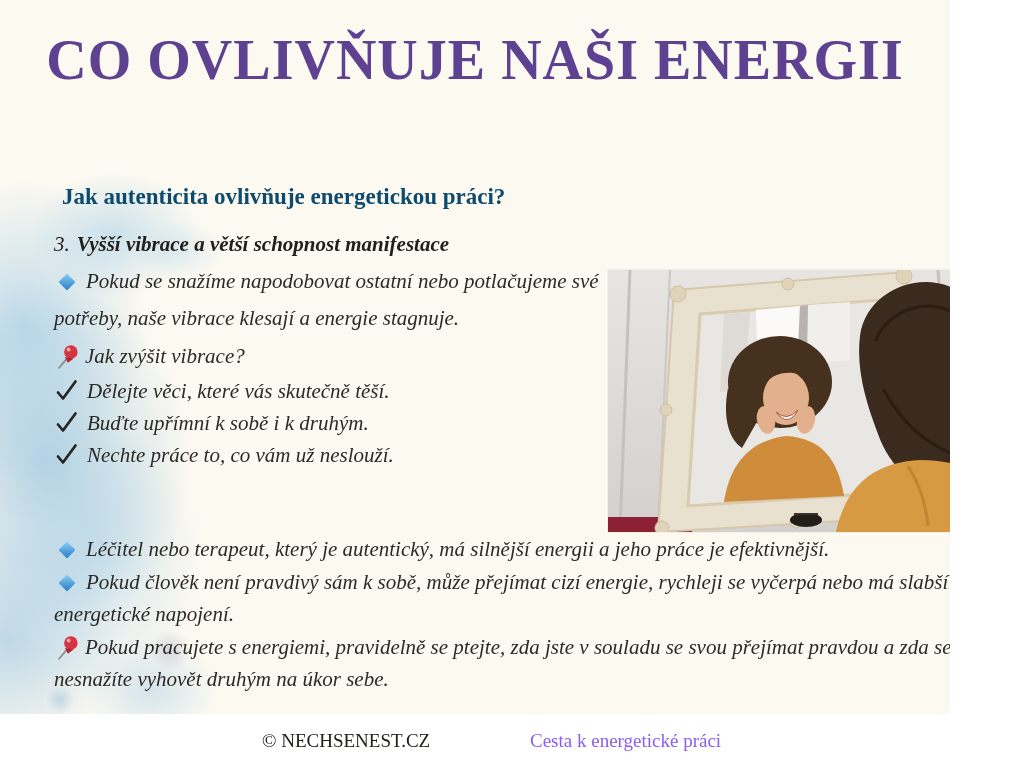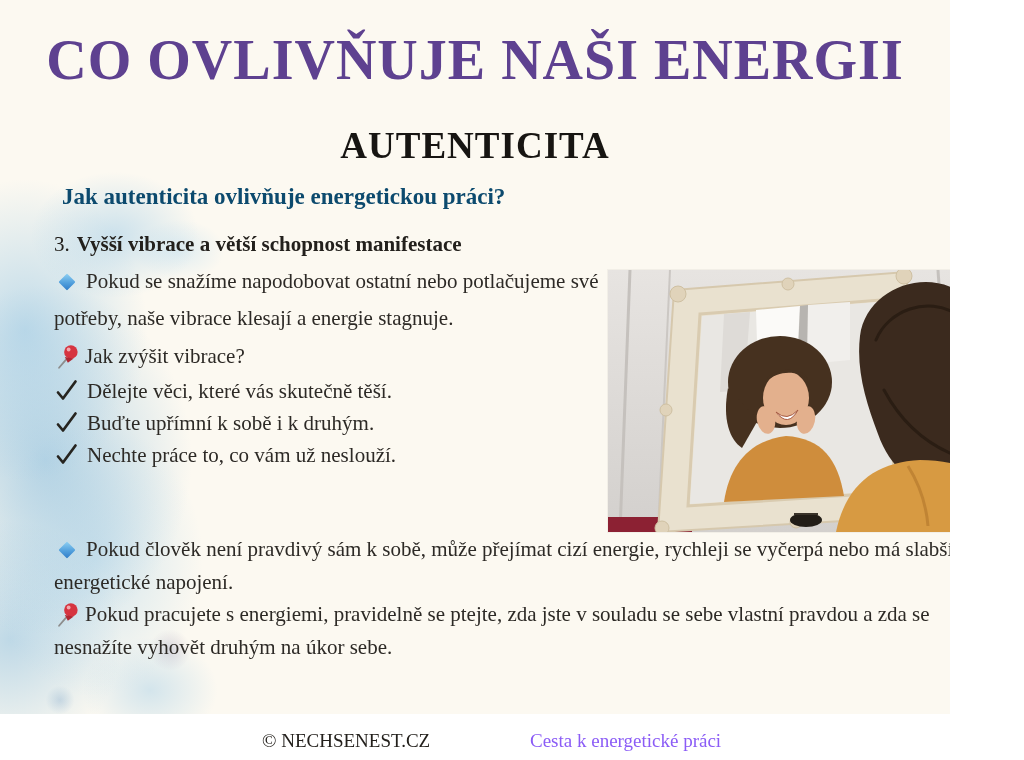--- a/index.html
+++ b/index.html
@@ -33,21 +33,21 @@
   }
   .subtitle {
     position:absolute; left:0; right:0; top:124px; text-align:center;
     font-size:37px; font-weight:700; letter-spacing:1px; color:#171512;
   }
   .question {
     position:absolute; left:62px; top:184px;
     font-size:23px; font-weight:700; color:#0c4a6e;
   }
 
-  .section { position:absolute; font-size:21px; }
+  .section { position:absolute; font-size:21px;font-style:italic; }
   .section-3 { left:54px; top:227px; width:560px; }
   .section-4 { left:54px; top:533px; width:952px; }
 
   .sec-heading { line-height:1.7; color:#23201c; }
   .sec-heading .num { font-weight:400; margin-right:7px; }
   .sec-heading .txt { font-weight:700; }
 
   .line { line-height:1.8; }
   .section-4 .line, .section-4 .sec-heading { line-height:1.55; }
   .check-line { line-height:1.52; }
@@ -74,21 +74,20 @@
   .footer-series    { position:absolute; left:530px; top:730px; font-size:19px; color:#8b5cf6; }
   .footer-page      { position:absolute; left:996px; top:729px; font-size:19px; font-weight:700; color:#111; }
 </style>
 </head>
 <body>
 
 <div class="slide">
   <div class="watercolor"></div>
 
   <h1 class="title">CO OVLIVŇUJE NAŠI ENERGII</h1>
-  <h2 class="subtitle">AUTENTICITA</h2>
   <h3 class="question">Jak autenticita ovlivňuje energetickou práci?</h3>
 
   <div class="section section-3">
     <div class="sec-heading">
       <span class="num">3.</span><span class="txt">Vyšší vibrace a větší schopnost manifestace</span>
     </div>
     <div class="line">
       <span class="diamond"></span><span>Pokud se snažíme napodobovat ostatní nebo potlačujeme své potřeby, naše vibrace klesají a energie stagnuje.</span>
     </div>
     <div class="line">
@@ -167,29 +166,32 @@
 
       <path d="M252 66 C258 18 322 -6 360 28 C392 60 398 110 397 170 C396 214 372 240 338 228 C306 216 282 198 270 164 C258 132 248 100 252 66 Z" fill="#3b2a1e"></path>
       <path d="M268 70 C280 40 320 26 348 44 M276 120 C292 150 316 172 344 184 M352 60 C374 90 384 130 382 168" stroke="#2a1d13" stroke-width="3" fill="none" stroke-linecap="round"></path>
       <path d="M228 262 C238 214 268 192 312 190 C354 190 386 206 398 228 L398 262 Z" fill="#d79a42"></path>
       <path d="M300 196 C310 212 318 232 320 256" stroke="#c08434" stroke-width="3" fill="none"></path>
     </svg>
   </div>
 
   <div class="section section-4">
     <div class="line">
+      <span class="diamond"></span><span>Léčitel nebo terapeut, který je autentický, má silnější energii a jeho práce je efektivnější.</span>
+    </div>
+    <div class="line">
       <span class="diamond"></span><span>Pokud člověk není pravdivý sám k sobě, může přejímat cizí energie, rychleji se vyčerpá nebo má slabší energetické napojení.</span>
     </div>
     <div class="line">
       <svg class="icon-svg pin-svg" viewBox="0 0 24 24" aria-hidden="true">
         <line x1="10.5" y1="15" x2="4.5" y2="22" stroke="#8d8d8d" stroke-width="1.6" stroke-linecap="round"></line>
         <circle cx="15" cy="8" r="6" fill="#d63440"></circle>
         <path d="M9.6 12.5 L17.5 13.8 L12.3 17.6 Z" fill="#b02733"></path>
         <circle cx="13" cy="5.8" r="1.7" fill="#f2a9ae"></circle>
-      </svg><span>Pokud pracujete s energiemi, pravidelně se ptejte, zda jste v souladu se sebe vlastní pravdou a zda se nesnažíte vyhovět druhým na úkor sebe.</span>
+      </svg><span>Pokud pracujete s energiemi, pravidelně se ptejte, zda jste v souladu se svou přejímat pravdou a zda se nesnažíte vyhovět druhým na úkor sebe.</span>
     </div>
   </div>
 
   <div class="footer-bar"></div>
   <div class="footer-copyright">© NECHSENEST.CZ</div>
   <div class="footer-series">Cesta k energetické práci</div>
   <div class="footer-page">48</div>
 </div>
 
 </body></html>

